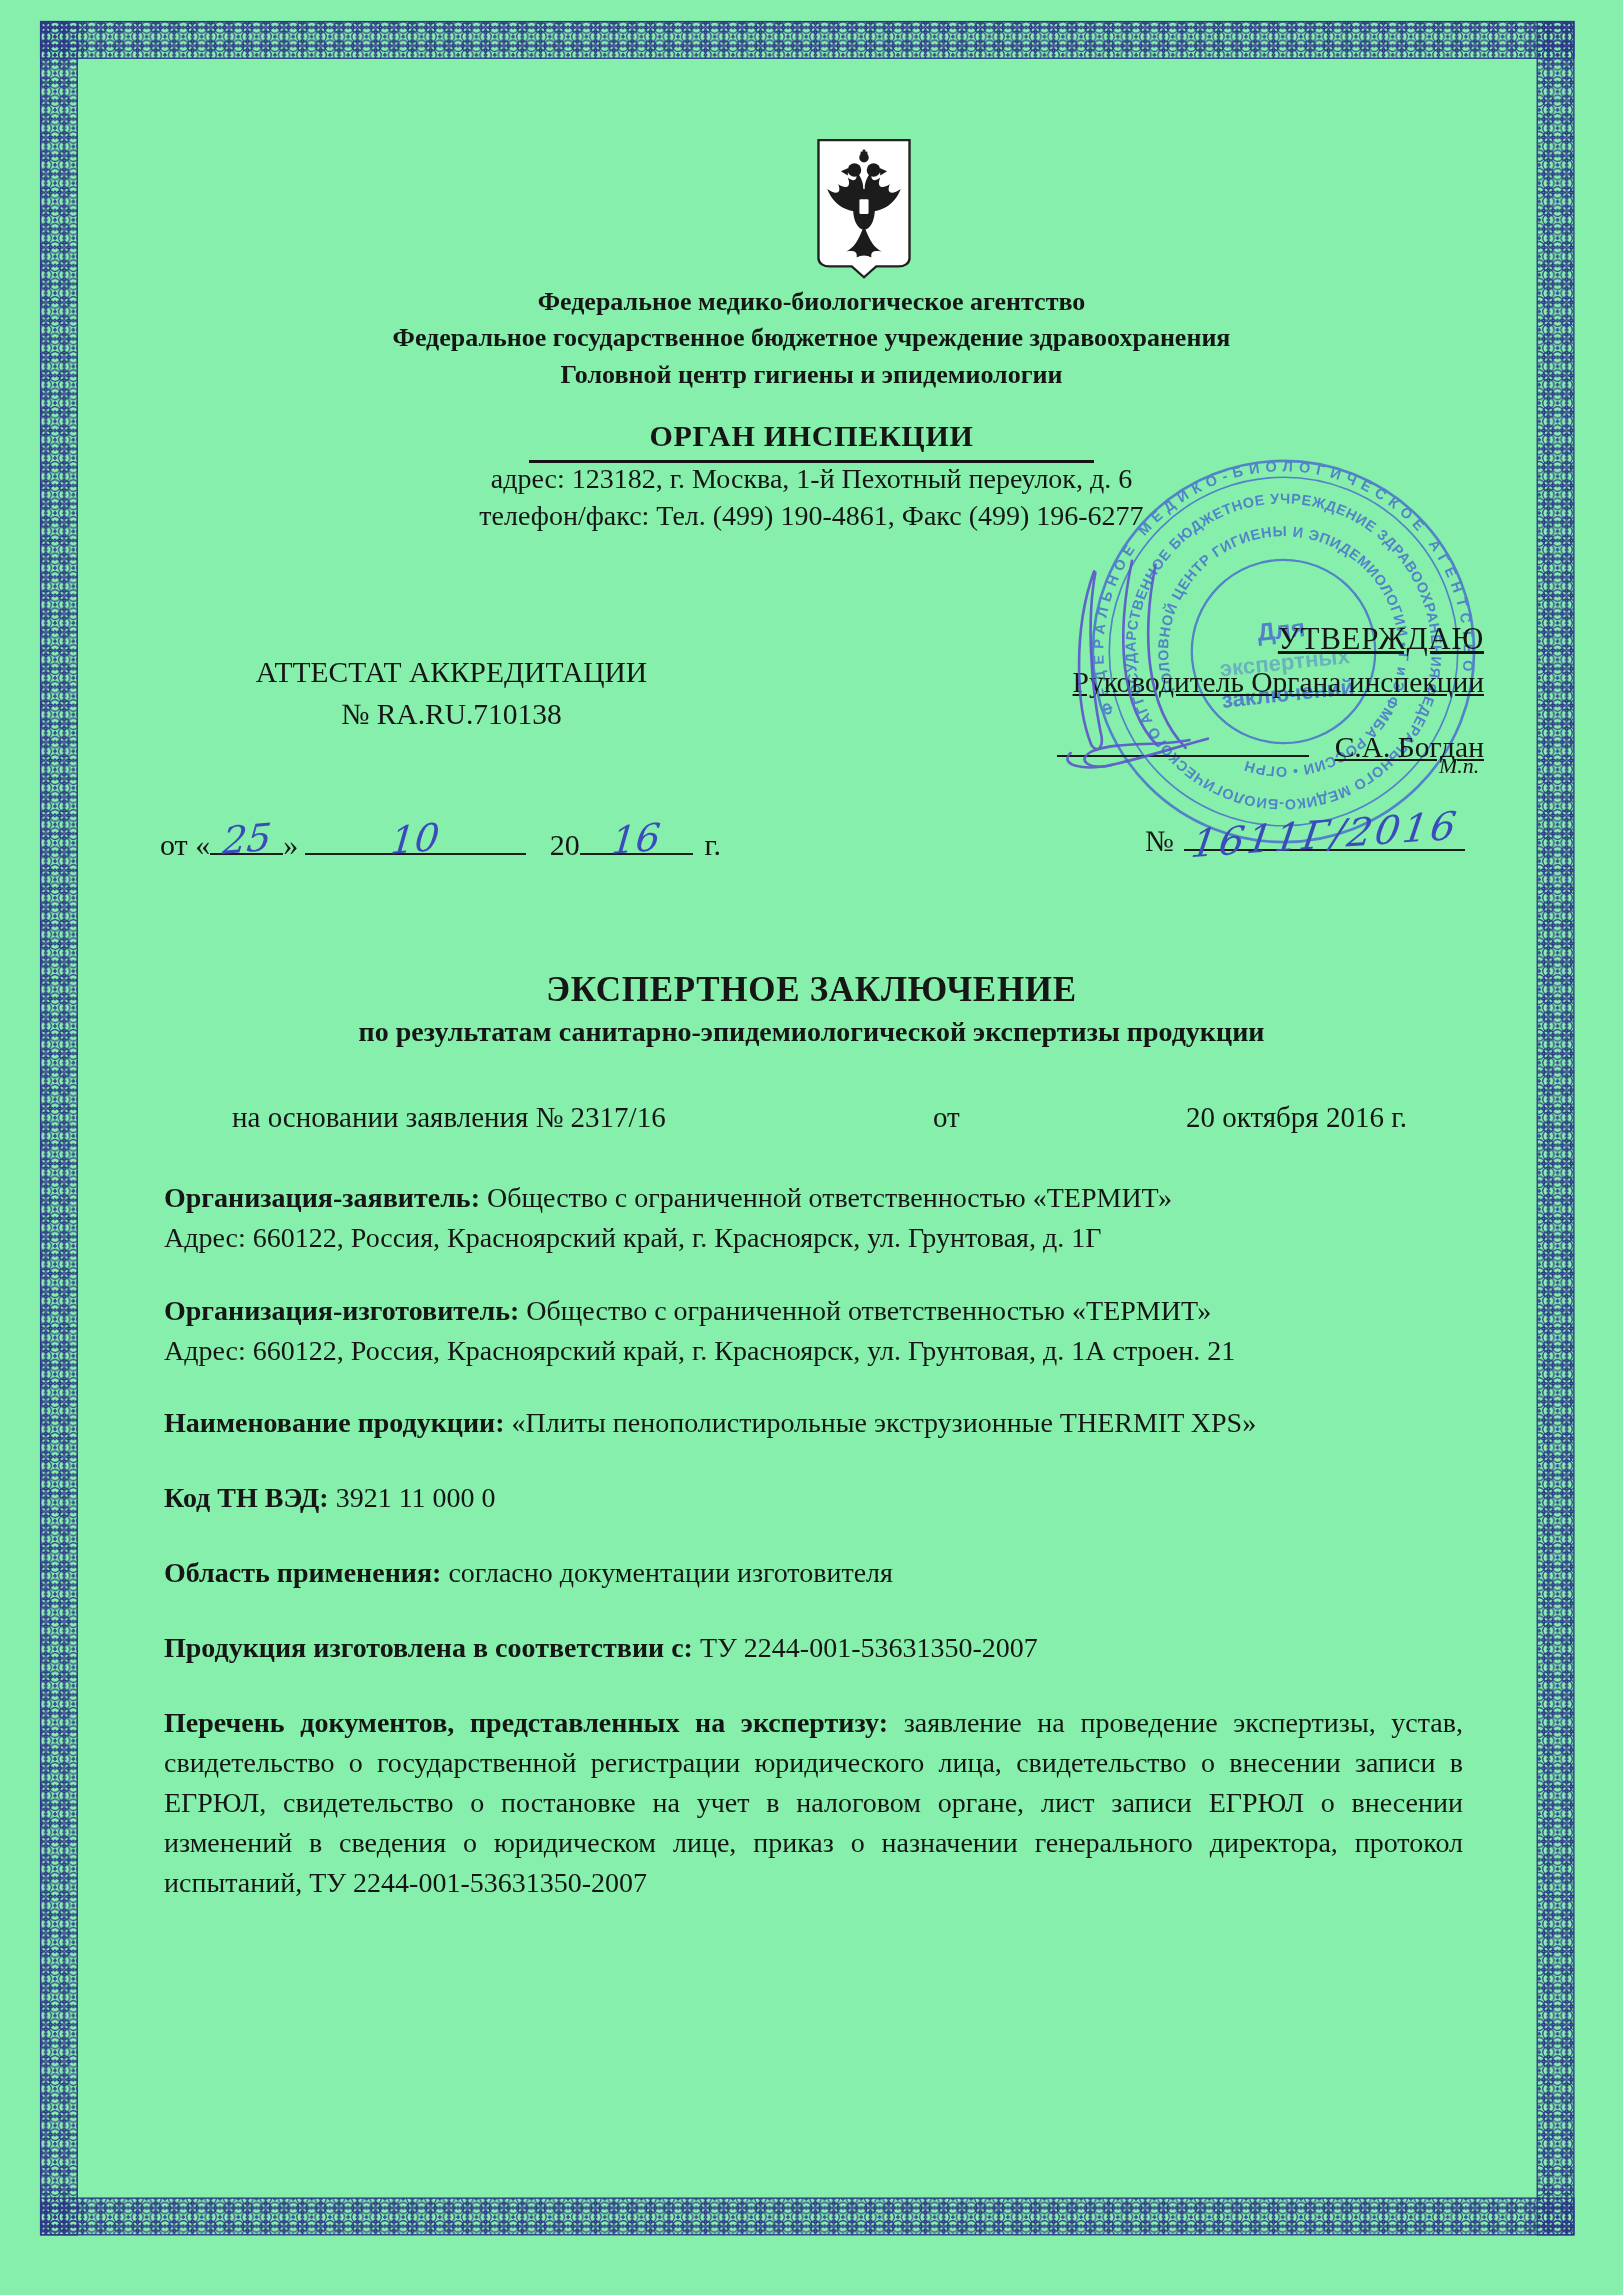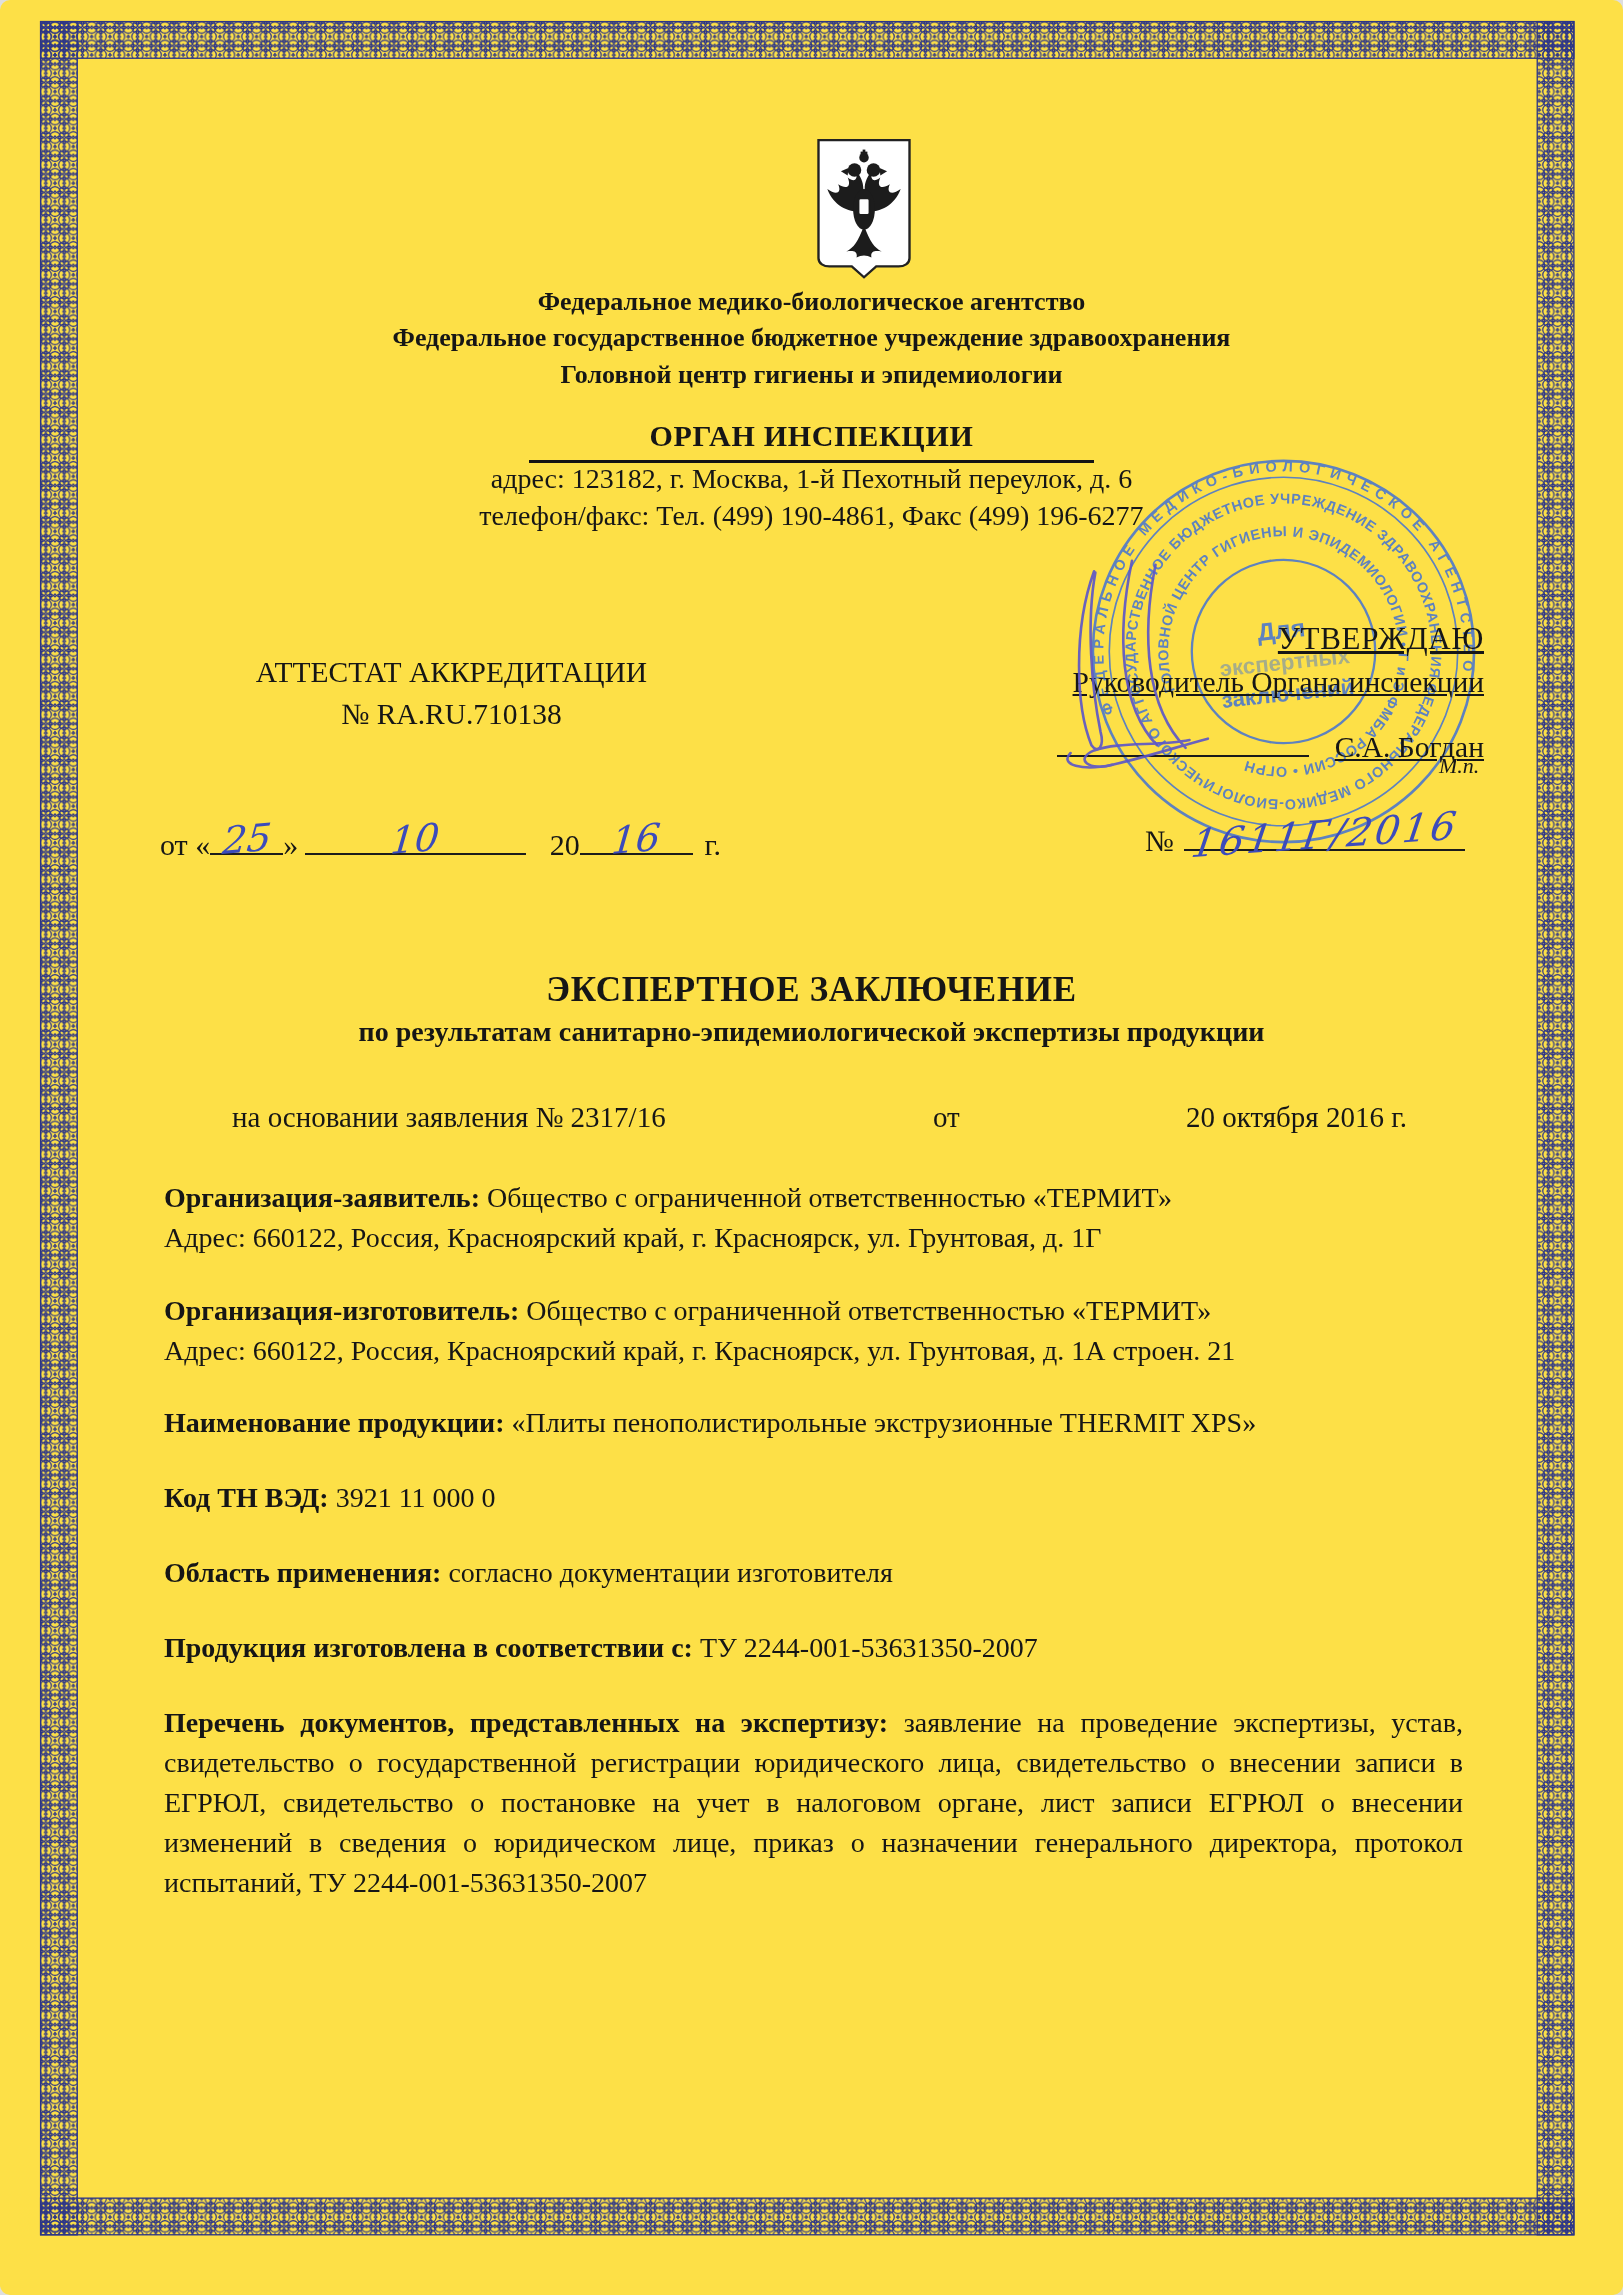--- a/index.html
+++ b/index.html
@@ -1,23 +1,22 @@
 <!DOCTYPE html>
 <html style="font-size:10.5px"><head>
 <meta charset="utf-8">
 <style>
   html,body{margin:0;padding:0;background:#dedede;}
   .page{
     position:relative;
     width:1623px;height:2295px;
-    background:#fde047;
+    background:#86efac;
     font-family:"Liberation Serif","DejaVu Serif",serif;
     color:#161616;
     overflow:hidden;
-    border-radius:10px;
   }
   .abs{position:absolute;}
   svg{display:block;}
   .centerline{left:0;width:1623px;text-align:center;}
   .hdr{font-weight:bold;font-size:26px;line-height:37px;}
   .organ-title{font-size:30px;font-weight:bold;letter-spacing:0.7px;}
   .organ-underline{display:inline-block;border-bottom:3.3px solid #141414;padding:0 121px 6.5px 121px;}
   .addr{font-size:28px;}
   .attestat{left:167px;top:651px;width:569px;text-align:center;font-size:29.5px;line-height:42px;}
   .approve{left:941px;top:621px;width:543px;text-align:right;z-index:5;text-decoration:underline;}

